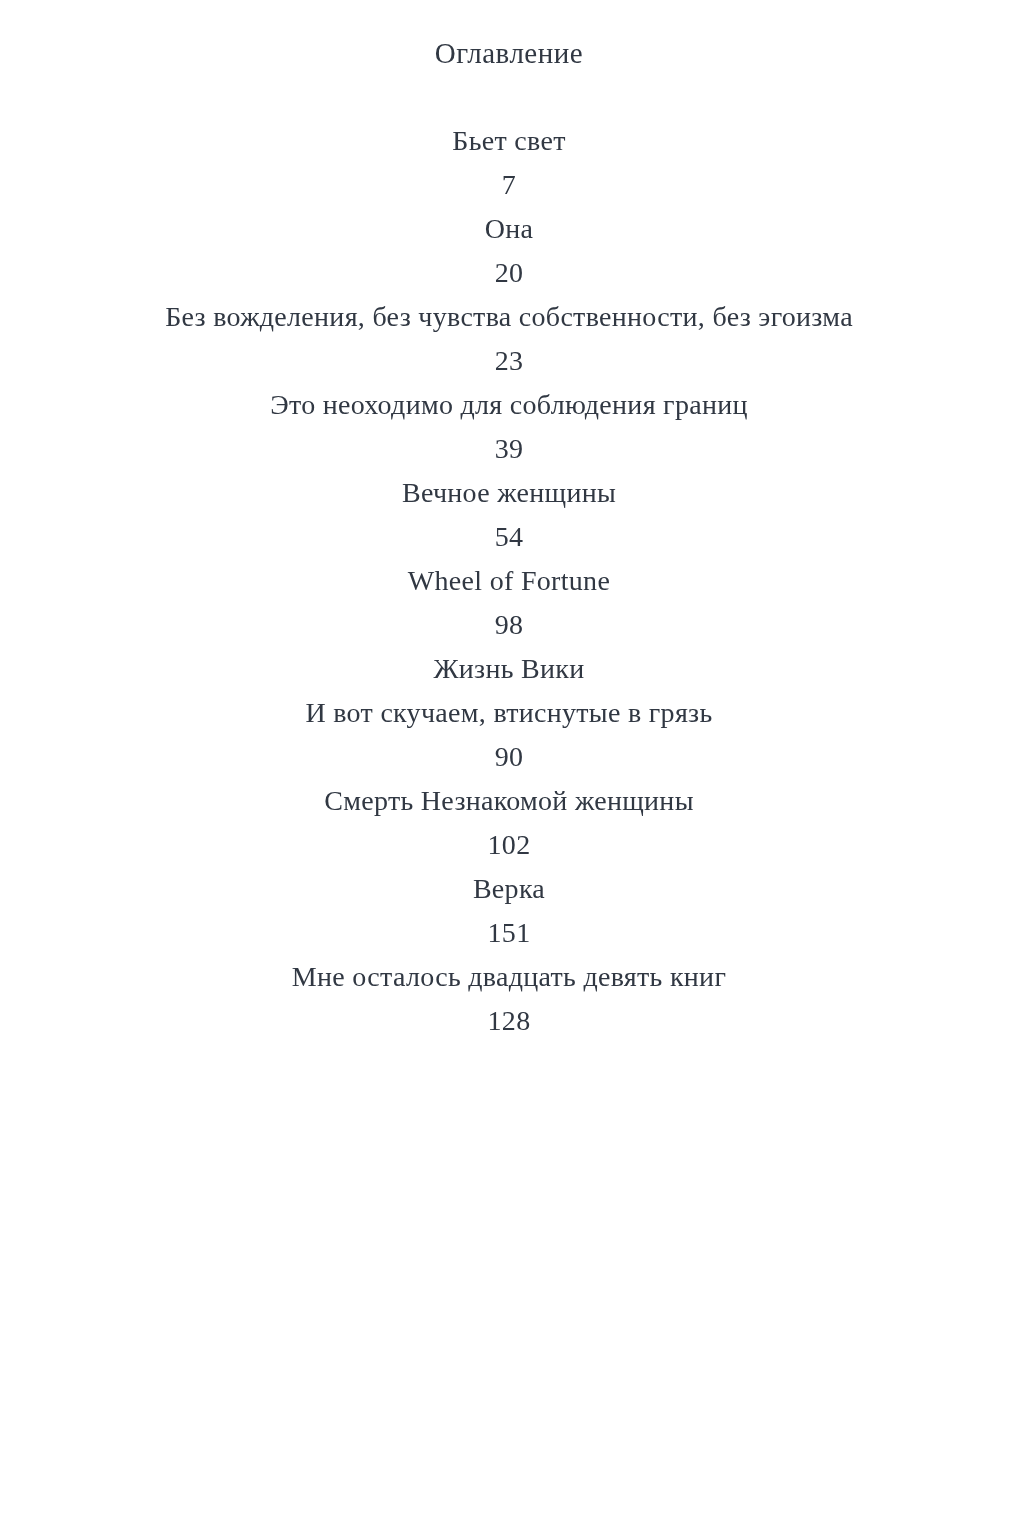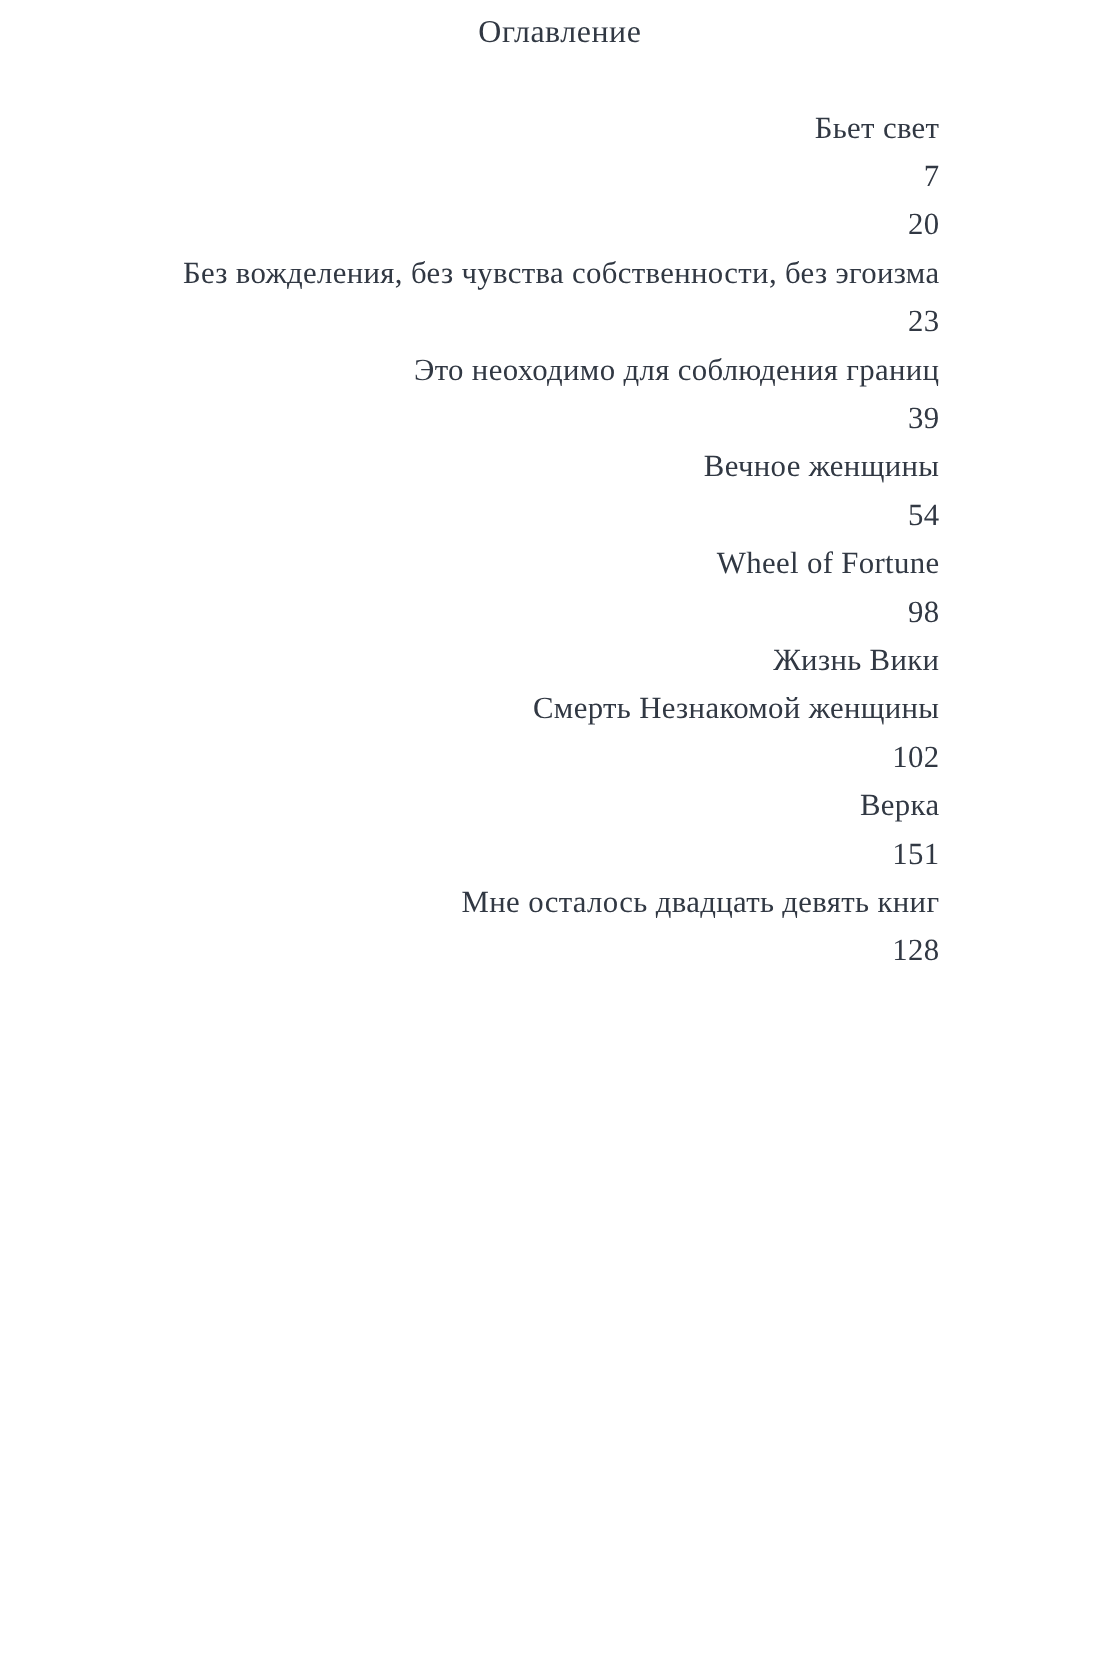--- a/index.html
+++ b/index.html
@@ -10,53 +10,53 @@
     width: 1018px;
     height: 1527px;
     background: #ffffff;
     font-family: "Liberation Serif", "DejaVu Serif", serif;
     color: #313843;
     overflow: hidden;
   }
   .book-page {
     max-width: 690px;
     margin: 0 auto;
-    padding-top: 8px;
+    padding-top: 32px;
     text-align: center;
   }
   .toc-title {
     font-size: 29px;
     font-weight: normal;
     line-height: 42px;
     margin: 0 0 46px 0;
     letter-spacing: 0.5px;
   }
   .toc-entry {
     margin: 0;
-    text-align: right;
   }
   .toc-entry p {
     margin: 2px 0;
     font-size: 28px;
     line-height: 42px;
     letter-spacing: 0.3px;
   }
 </style>
 </head>
 <body>
 
 <main class="book-page">
   <h1 class="toc-title">Оглавление</h1>
 
   <div class="toc-list">
     <div class="toc-entry">
       <p>Бьет свет</p>
       <p>7</p>
     </div>
     <div class="toc-entry">
+      <p>Она</p>
       <p>20</p>
     </div>
     <div class="toc-entry">
       <p>Без вожделения, без чувства собственности, без эгоизма</p>
       <p>23</p>
     </div>
     <div class="toc-entry">
       <p>Это неоходимо для соблюдения границ</p>
       <p>39</p>
     </div>
@@ -65,20 +65,24 @@
       <p>54</p>
     </div>
     <div class="toc-entry">
       <p>Wheel of Fortune</p>
       <p>98</p>
     </div>
     <div class="toc-entry">
       <p>Жизнь Вики</p>
     </div>
     <div class="toc-entry">
+      <p>И вот скучаем, втиснутые в грязь</p>
+      <p>90</p>
+    </div>
+    <div class="toc-entry">
       <p>Смерть Незнакомой женщины</p>
       <p>102</p>
     </div>
     <div class="toc-entry">
       <p>Верка</p>
       <p>151</p>
     </div>
     <div class="toc-entry">
       <p>Мне осталось двадцать девять книг</p>
       <p>128</p>

